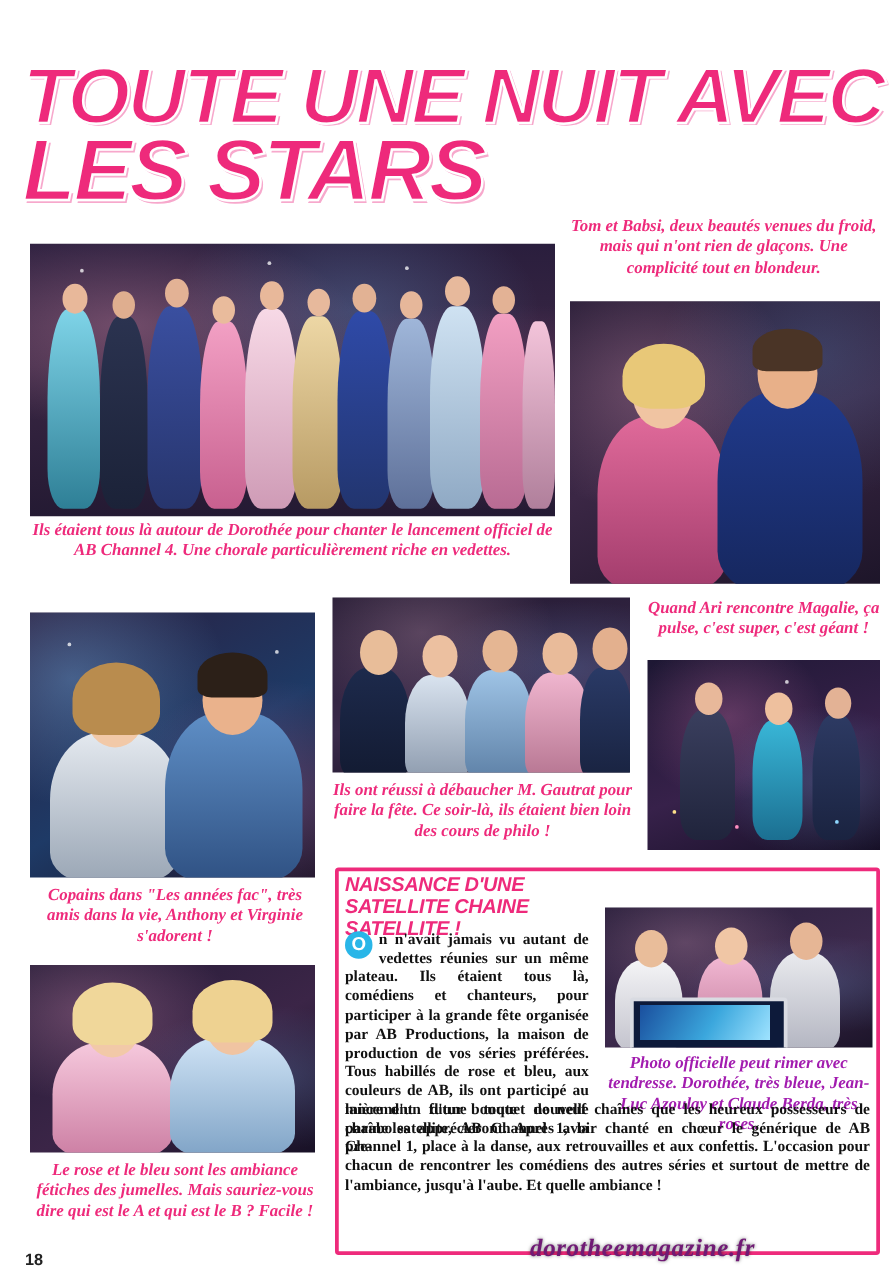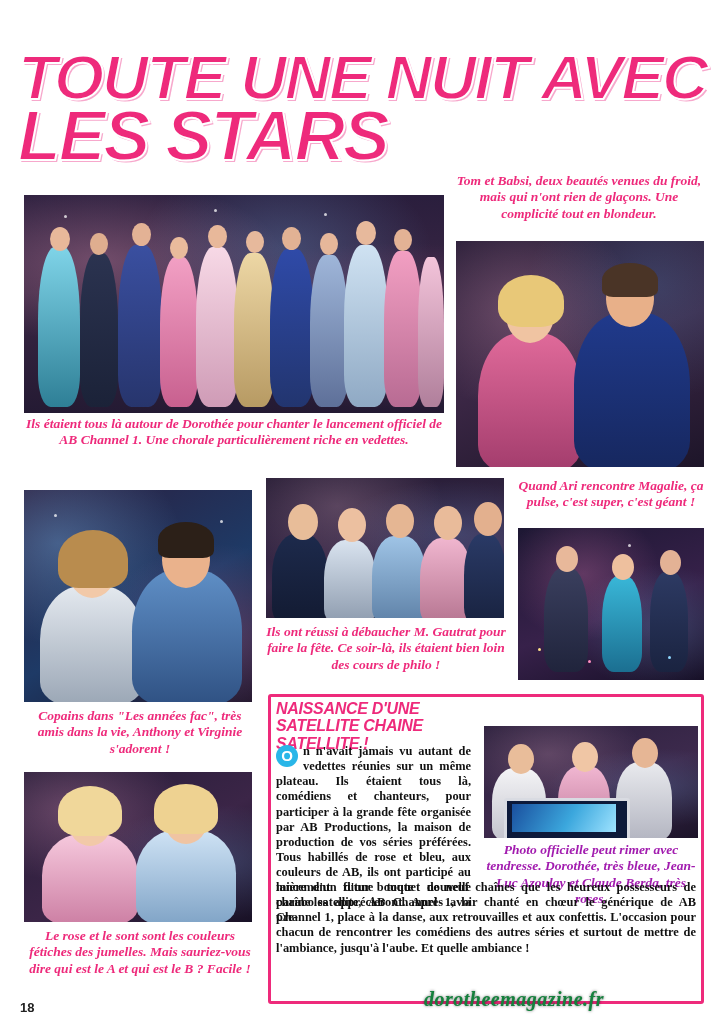--- a/index.html
+++ b/index.html
@@ -106,21 +106,21 @@
   .pagenum{
     position:absolute;left:20px;top:1000px;
     font-family:"Liberation Sans", sans-serif;
     font-size:13px;font-weight:bold;color:#222;
   }
   .watermark{
     position:absolute;left:424px;top:988px;
     font-family:"Liberation Serif", serif;
     font-style:italic;font-weight:bold;
     font-size:20px;
-    color:#15803d;
+    color:#701a75;
     text-shadow:0 0 3px rgba(0,0,0,.55);
     letter-spacing:0.5px;
   }
 
   
   .fig{position:absolute;border-radius:40% 40% 30% 30%/45% 45% 20% 20%;}
   .head{position:absolute;border-radius:50%;}
   .spark{position:absolute;width:3px;height:3px;border-radius:50%;background:rgba(255,255,255,.75);}
 </style>
 </head>
@@ -159,21 +159,21 @@
     <div class="fig" style="left:320px;top:50px;width:44px;height:162px;background:linear-gradient(180deg,#cfe2f2,#8fa9c4);"></div>
     <div class="head" style="left:332px;top:26px;width:20px;height:24px;background:#e7b99c;"></div>
     <div class="fig" style="left:360px;top:56px;width:38px;height:156px;background:linear-gradient(180deg,#f29fc2,#b86b93);"></div>
     <div class="head" style="left:370px;top:34px;width:18px;height:22px;background:#e3b295;"></div>
     <div class="fig" style="left:394px;top:62px;width:26px;height:150px;background:linear-gradient(180deg,#f3c4da,#b07f9b);"></div>
     <div class="spark" style="left:40px;top:20px;"></div>
     <div class="spark" style="left:190px;top:14px;"></div>
     <div class="spark" style="left:300px;top:18px;"></div>
   </div>
 
-  <div class="cap" style="left:26px;top:416px;width:416px;">Ils étaient tous là autour de Dorothée pour chanter le lancement officiel de AB Channel 1. Une chorale particulièrement riche en vedettes.</div>
+  <div class="cap" style="left:26px;top:416px;width:416px;">Ils étaient tous là autour de Dorothée pour chanter le lancement officiel de AB Channel 4. Une chorale particulièrement riche en vedettes.</div>
 
   <div class="cap" style="left:454px;top:173px;width:250px;font-style:italic;">Tom et Babsi, deux beautés venues du froid, mais qui n'ont rien de glaçons. Une complicité tout en blondeur.</div>
 
   <div class="photo" style="left:456px;top:241px;width:248px;height:226px;
               background:linear-gradient(160deg,#271c36 0%,#3b2745 50%,#1d1529 100%);">
     <div class="shade" style="background:
         radial-gradient(ellipse at 25% 30%, rgba(255,180,210,.28), transparent 45%),
         radial-gradient(ellipse at 80% 20%, rgba(90,160,220,.22), transparent 45%);"></div>
     <div class="fig" style="left:22px;top:92px;width:104px;height:140px;background:linear-gradient(180deg,#e06a9a,#a23c6c);"></div>
     <div class="head" style="left:50px;top:46px;width:48px;height:56px;background:#f0c4a2;"></div>
@@ -244,21 +244,21 @@
         radial-gradient(ellipse at 20% 25%, rgba(255,170,210,.28), transparent 45%),
         radial-gradient(ellipse at 85% 60%, rgba(120,190,255,.20), transparent 45%);"></div>
     <div class="fig" style="left:18px;top:62px;width:96px;height:92px;background:linear-gradient(180deg,#f6c9dd,#cc7ea3);"></div>
     <div class="head" style="left:44px;top:24px;width:44px;height:50px;background:#f2c9a8;"></div>
     <div class="head" style="left:34px;top:14px;width:64px;height:50px;background:#f0d79a;border-radius:50% 50% 32% 32%;"></div>
     <div class="fig" style="left:112px;top:58px;width:100px;height:96px;background:linear-gradient(180deg,#cfe3f5,#7fa3c6);"></div>
     <div class="head" style="left:140px;top:22px;width:44px;height:50px;background:#f0c4a2;"></div>
     <div class="head" style="left:130px;top:12px;width:64px;height:50px;background:#eed291;border-radius:50% 50% 32% 32%;"></div>
   </div>
 
-  <div class="cap" style="left:24px;top:928px;width:232px;">Le rose et le sont sont les couleurs fétiches des jumelles. Mais sauriez-vous dire qui est le A et qui est le B ? Facile !</div>
+  <div class="cap" style="left:24px;top:928px;width:232px;">Le rose et le bleu sont les ambiance fétiches des jumelles. Mais sauriez-vous dire qui est le A et qui est le B ? Facile !</div>
 
   <div class="artbox"></div>
 
   <div class="arttitle">
     <span>NAISSANCE D'UNE</span><br>
     <span>SATELLITE CHAINE</span><br>
     <span>SATELLITE !</span>
   </div>
 
   <div class="artbody">

